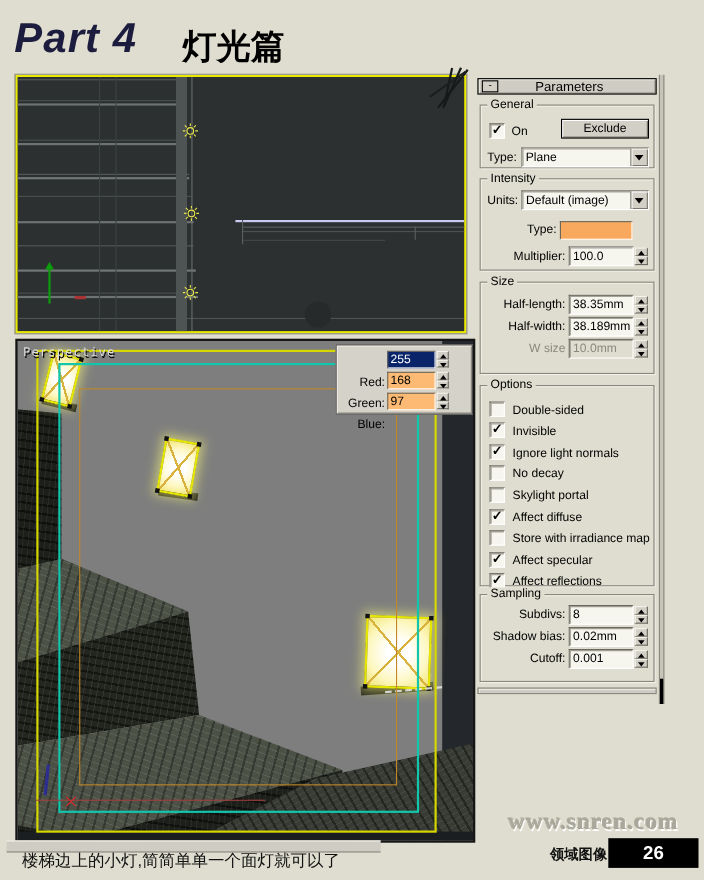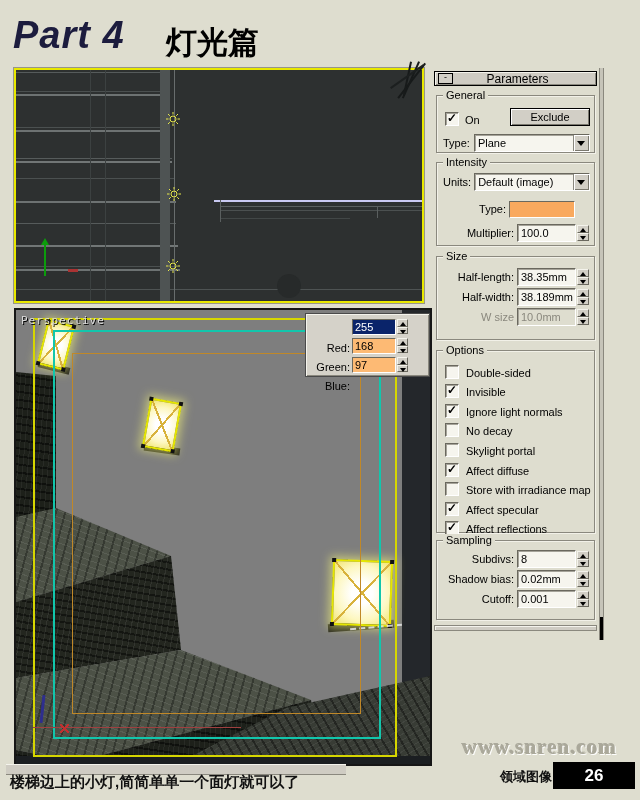--- a/index.html
+++ b/index.html
@@ -68,21 +68,21 @@
   .fieldrow.disabled .rlabel{color:#8a887e;}
   .fieldrow.disabled .field{color:#8a887e;background:#deddcf;}
   .chkrow{display:flex;align-items:flex-end;height:19.6px;padding-left:8px;}
   .chkrow .clabel{font-size:11px;color:#000;margin-left:7px;}
   .scrollstrip{position:absolute;left:599px;top:68px;width:5px;height:572px;background:#c6c4b9;border-left:1px solid #8a887e;border-right:1px solid #8a887e;box-sizing:border-box;}
   .scrollthumb{position:absolute;left:0;bottom:0;width:100%;height:23px;background:#000;}
   .rollout-cut{position:absolute;left:434px;top:625px;width:163px;height:6px;background:#cfccc3;border:1px solid #8a887e;box-shadow:inset 1px 1px 0 #f4f3ec;overflow:hidden;box-sizing:border-box;}
 
   
   .gray-bar{position:absolute;left:6px;top:764px;width:340px;height:9px;background:#cfccc3;border-top:1px solid #f4f3ec;border-bottom:1px solid #8a887e;}
-  .caption{position:absolute;left:10px;top:773px;font-size:15px;font-weight:700;color:#111;}
+  .caption{position:absolute;left:20px;top:773px;font-size:15px;font-weight:400;color:#111;}
   .watermark{position:absolute;left:462px;top:735px;font-family:"Liberation Serif",serif;font-size:21px;font-weight:700;letter-spacing:1px;color:#aaa89a;text-shadow:1px 1px 0 rgba(255,255,255,.95),-1px -1px 0 rgba(120,118,105,.5);}
   .footer-brand{position:absolute;left:500px;top:768px;font-size:13px;font-weight:700;color:#111;}
   .page-num-box{position:absolute;left:553px;top:762px;width:82px;height:27px;background:#000;color:#fff;font-size:17px;font-weight:700;text-align:center;line-height:27px;}
 </style>
 </head>
 <body>
 
 <div id="page">
 
   <div class="title-en">Part 4</div>

